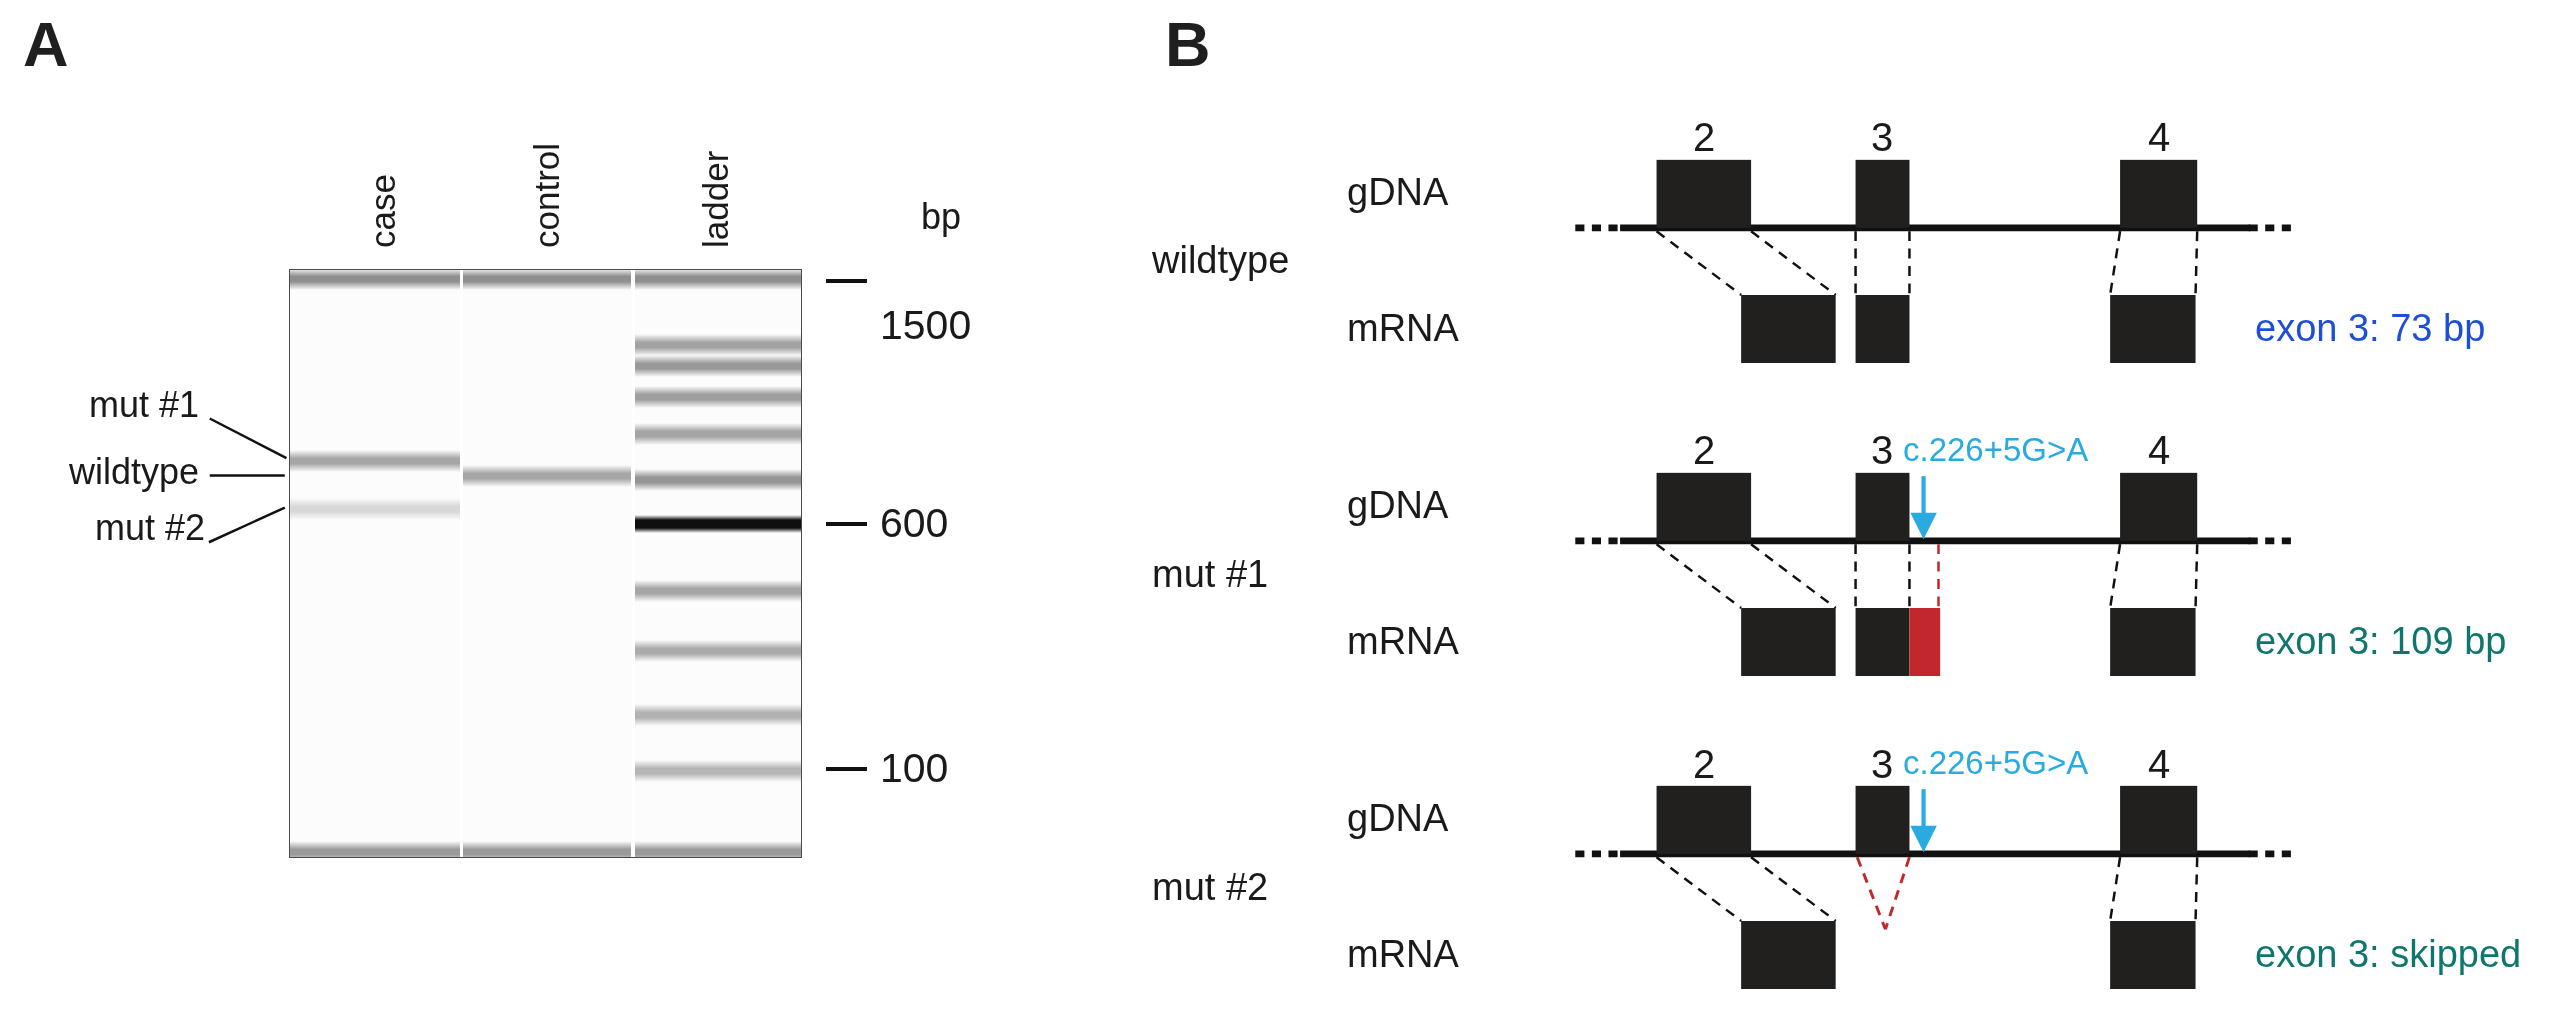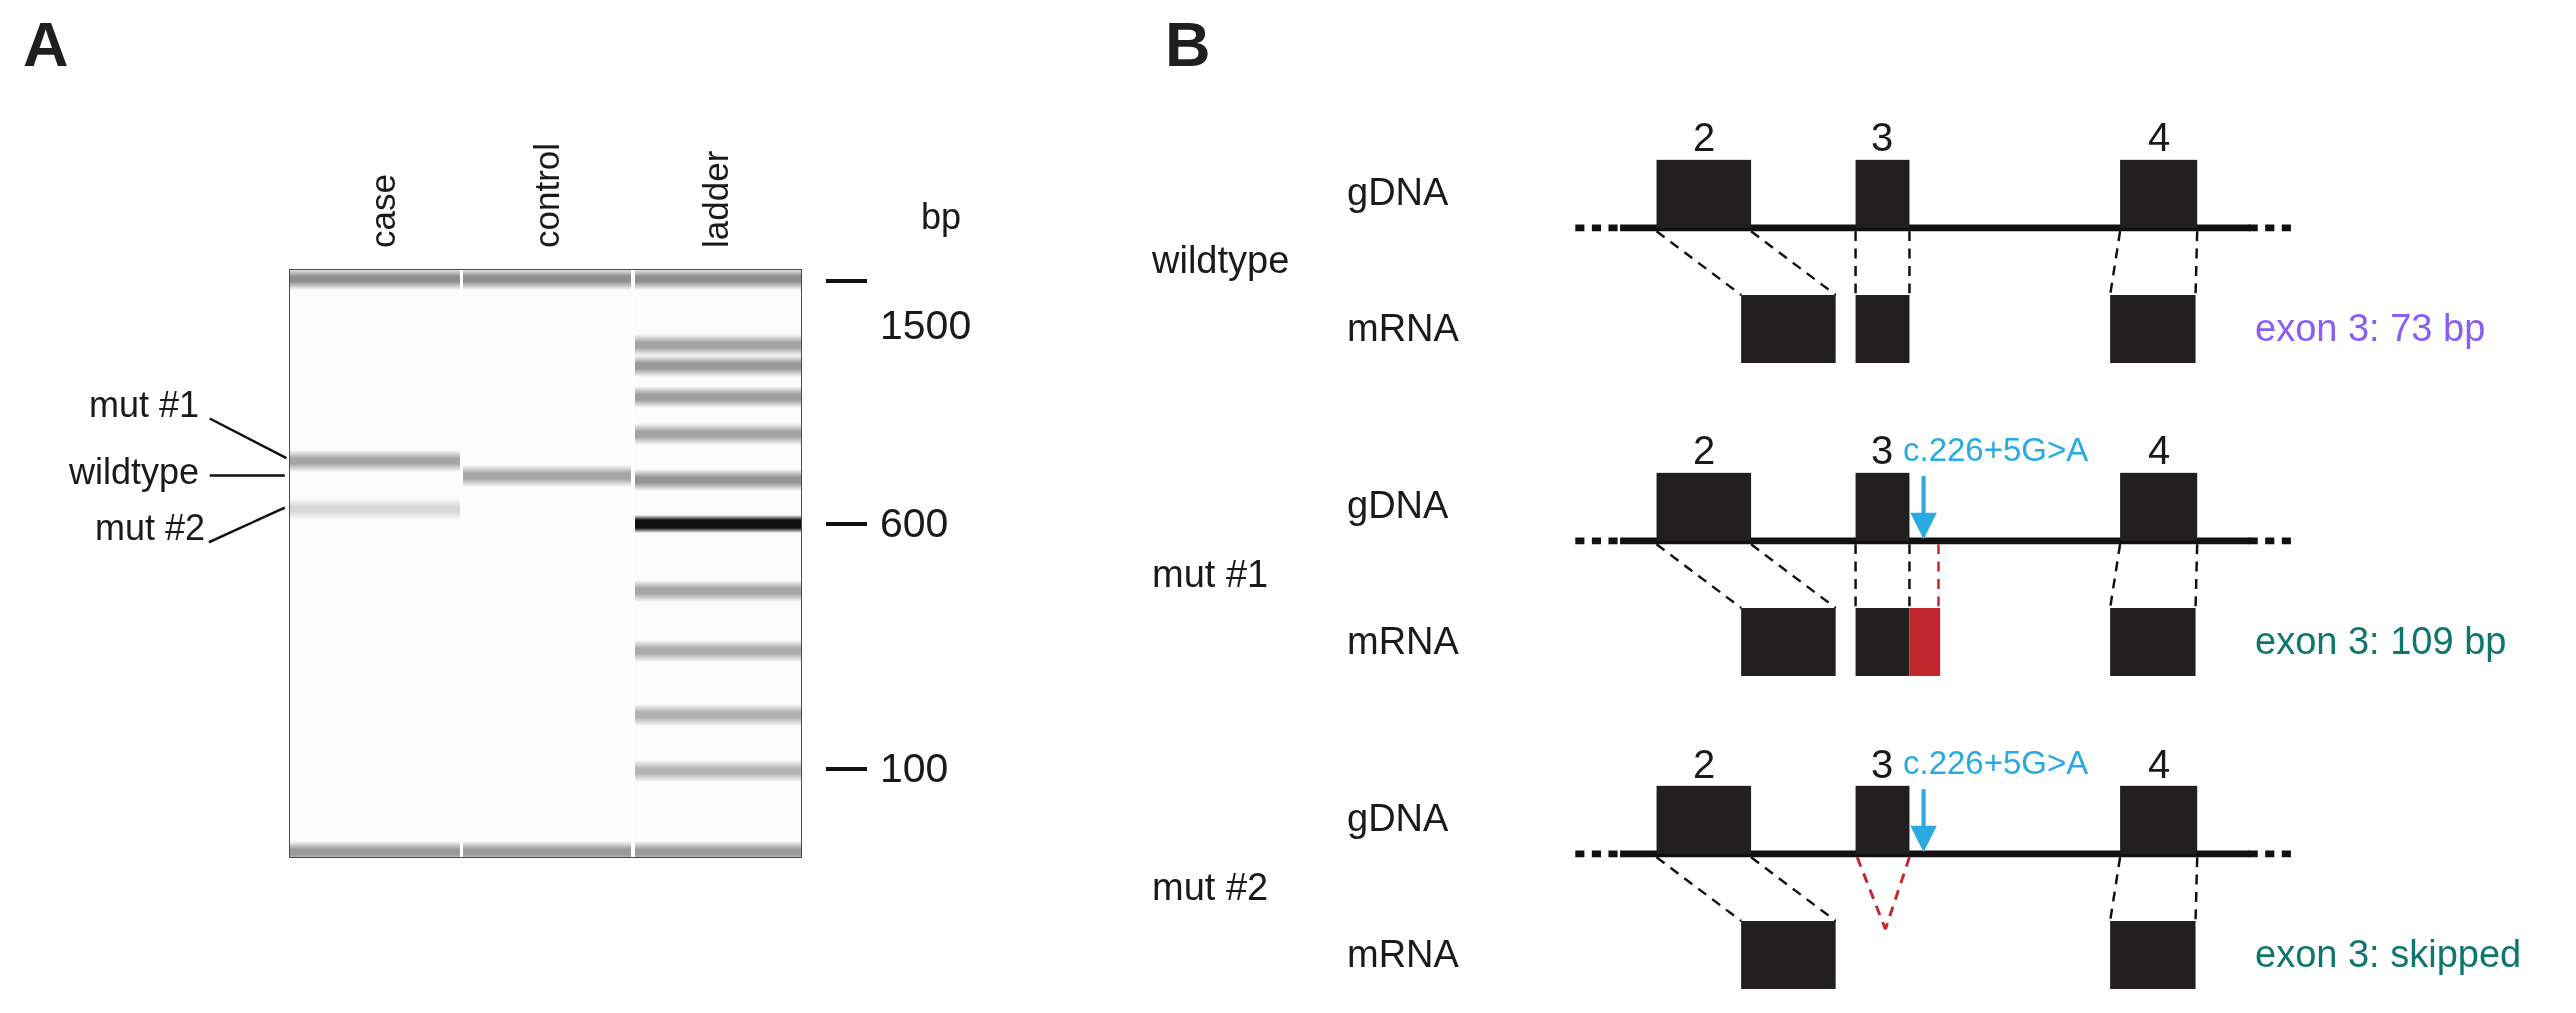--- a/index.html
+++ b/index.html
@@ -18,21 +18,21 @@
               transform:rotate(-90deg);}
   .tick{height:4.1px;width:41px;background:#111;left:826px;}
   .tick-label{font-size:41px;line-height:43px;}
   .gel-annot{width:174px;font-size:36px;line-height:38px;text-align:right;}
   
   .side-label{font-size:38px;line-height:41px;text-align:left;}
   .row-name{width:182px;left:1152px;}
   .mol-label{width:166px;left:1347px;}
   .exon-num{width:58px;font-size:40px;line-height:41px;text-align:center;}
   .mut-annot{font-size:33px;line-height:36px;color:#29ABE2;}
-  .result{font-size:38px;line-height:41px;left:2255px;color:#8b5cf6;}
+  .result{font-size:38px;line-height:41px;left:2255px;color:#1d4ed8;}
   .result.red{color:#0f766e;}
 </style>
 </head>
 <body>
 
 <div class="abs panel-letter" style="left:23px;top:8.3px;">A</div>
 
 <div class="abs lane-label" style="left:292px;top:138px;">case</div>
 <div class="abs lane-label" style="left:456px;top:138px;">control</div>
 <div class="abs lane-label" style="left:625px;top:138px;">ladder</div>

